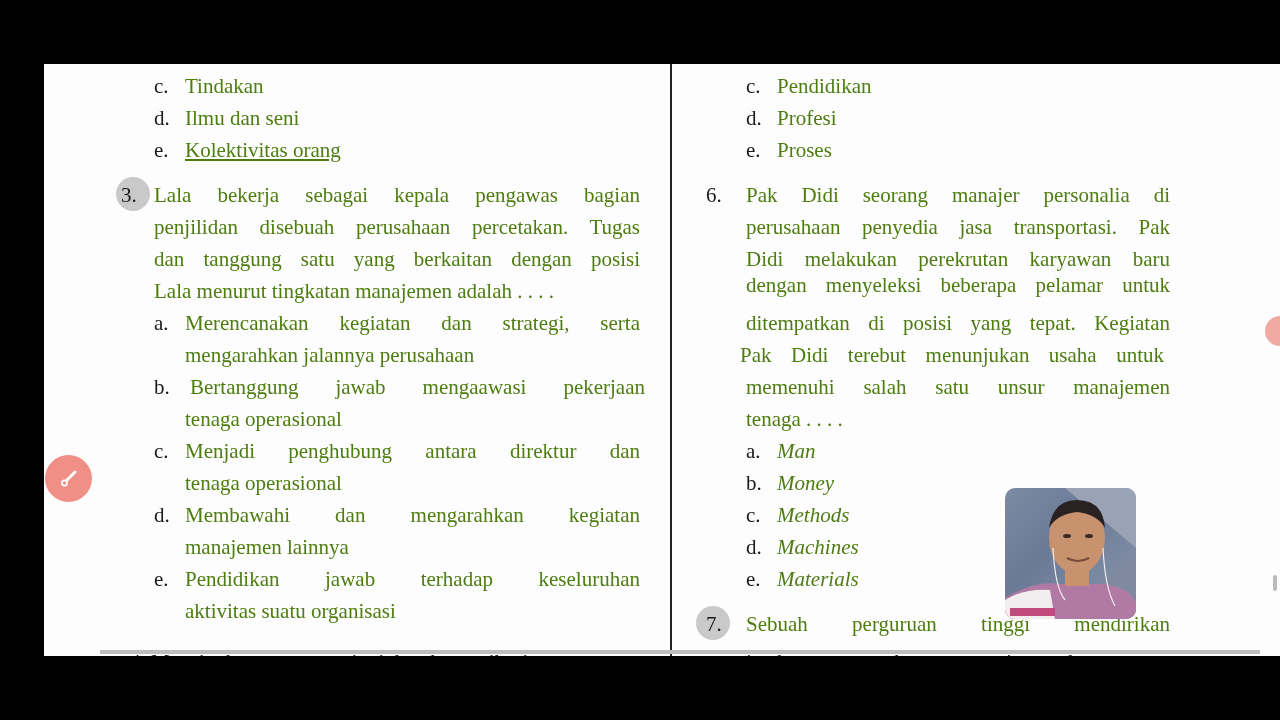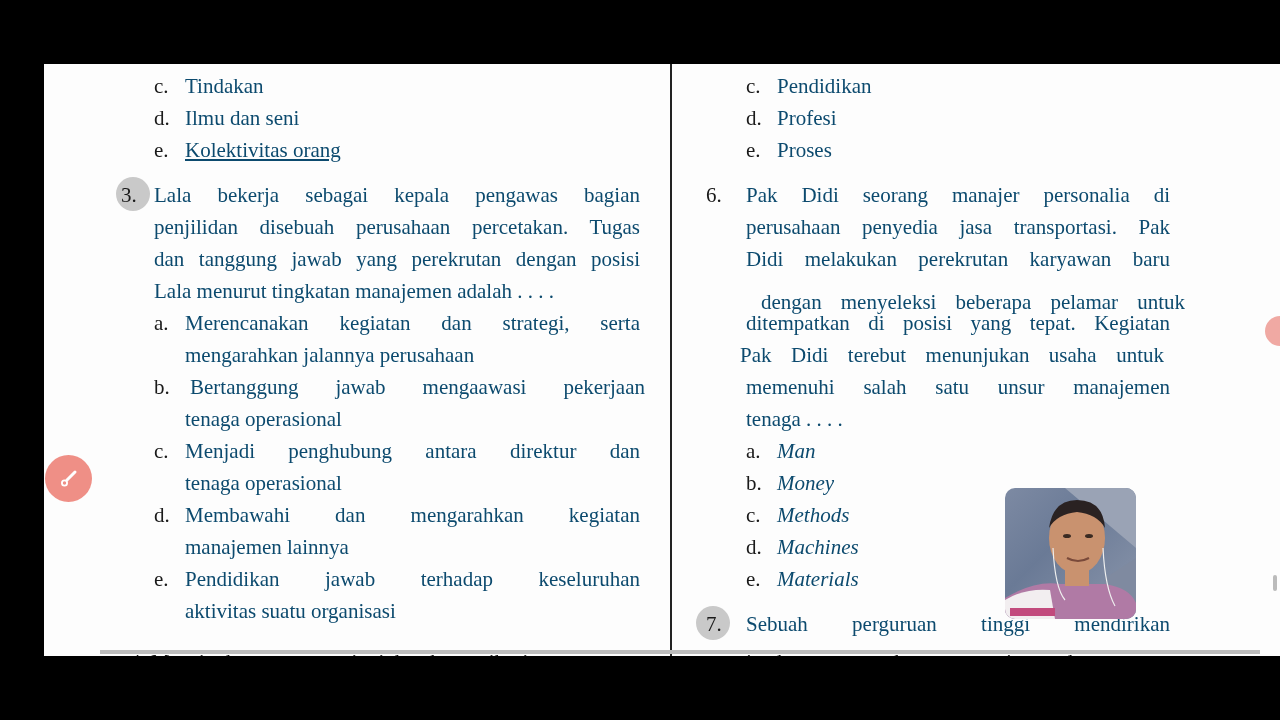--- a/index.html
+++ b/index.html
@@ -1,21 +1,21 @@
 <!DOCTYPE html>
 <html><head>
 <meta charset="utf-8">
 <style>
   html, body { margin:0; padding:0; }
   body { width:1280px; height:720px; background:#000; position:relative; overflow:hidden; font-family:"Liberation Serif", serif; }
   .viewer { position:absolute; left:44px; top:64px; width:1236px; height:592px; background:#fdfdfd; overflow:hidden; }
   .page-left { position:absolute; left:0; top:0; width:626px; height:592px; background:#fdfdfd; }
   .page-divider { position:absolute; left:626px; top:0; width:2px; height:592px; background:#222; }
   .page-right { position:absolute; left:628px; top:0; width:608px; height:592px; background:#fdfdfd; }
-  .line { position:absolute; font-size:21px; color:#0c4a6e; line-height:32px; white-space:nowrap; }
+  .line { position:absolute; font-size:21px; color:#4d7c0f; line-height:32px; white-space:nowrap; }
   .justify { text-align:justify; text-align-last:justify; white-space:normal; }
   .lbl { position:absolute; font-size:21px; color:#1a1a1a; line-height:32px; }
   .num-circle { position:absolute; width:34px; height:34px; border-radius:50%; background:#c9c9c9; }
   .num { position:absolute; font-size:21px; color:#1a1a1a; line-height:32px; }
   .it { font-style:italic; }
   .cut-line { position:absolute; font-size:21px; color:#1a1a1a; line-height:32px; white-space:nowrap; height:10px; overflow:hidden; }
   .bottom-bar { position:absolute; left:56px; top:586px; width:1160px; height:4px; background:#bdbdbd; }
   .pen-btn { position:absolute; left:45px; top:455px; width:47px; height:47px; border-radius:50%; background:#ef8f86; display:flex; align-items:center; justify-content:center; cursor:pointer; }
   .side-dot { position:absolute; left:1265px; top:316px; width:30px; height:30px; border-radius:50%; background:#f0a9a3; cursor:pointer; }
   .scroll-thumb { position:absolute; left:1273px; top:575px; width:4px; height:16px; background:#bbb; border-radius:2px; }
@@ -31,21 +31,21 @@
     <span class="line" style="left:141px;top:6px;">Tindakan</span>
     <span class="lbl" style="left:110px;top:38px;">d.</span>
     <span class="line" style="left:141px;top:38px;">Ilmu dan seni</span>
     <span class="lbl" style="left:110px;top:70px;">e.</span>
     <span class="line" style="left:141px;top:70px;text-decoration:underline;">Kolektivitas orang</span>
 
     <div class="num-circle" style="left:72px;top:113px;"></div>
     <span class="num" style="left:77px;top:115px;">3.</span>
     <div class="line justify" style="left:110px;top:115px;width:486px;">Lala bekerja sebagai kepala pengawas bagian</div>
     <div class="line justify" style="left:110px;top:147px;width:486px;">penjilidan disebuah perusahaan percetakan. Tugas</div>
-    <div class="line justify" style="left:110px;top:179px;width:486px;">dan tanggung jawab yang perekrutan dengan posisi</div>
+    <div class="line justify" style="left:110px;top:179px;width:486px;">dan tanggung satu yang berkaitan dengan posisi</div>
     <div class="line" style="left:110px;top:211px;">Lala menurut tingkatan manajemen adalah . . . .</div>
 
     <span class="lbl" style="left:110px;top:243px;">a.</span>
     <div class="line" style="left:141px;top:275px;">mengarahkan jalannya perusahaan</div>
     <div class="line justify" style="left:141px;top:243px;width:455px;">Merencanakan kegiatan dan strategi, serta</div>
 
     <span class="lbl" style="left:110px;top:307px;">b.</span>
     <div class="line justify" style="left:146px;top:307px;width:455px;">Bertanggung jawab mengaawasi pekerjaan</div>
     <div class="line" style="left:141px;top:339px;">tenaga operasional</div>
 
@@ -71,21 +71,21 @@
     <span class="line" style="left:105px;top:6px;">Pendidikan</span>
     <span class="lbl" style="left:74px;top:38px;">d.</span>
     <span class="line" style="left:105px;top:38px;">Profesi</span>
     <span class="lbl" style="left:74px;top:70px;">e.</span>
     <span class="line" style="left:105px;top:70px;">Proses</span>
 
     <span class="num" style="left:34px;top:115px;">6.</span>
     <div class="line justify" style="left:74px;top:147px;width:424px;">perusahaan penyedia jasa transportasi. Pak</div>
     <div class="line justify" style="left:74px;top:115px;width:424px;">Pak Didi seorang manajer personalia di</div>
     <div class="line justify" style="left:74px;top:179px;width:424px;">Didi melakukan perekrutan karyawan baru</div>
-    <div class="line justify" style="left:74px;top:222px;width:424px;margin-left:15px;">dengan menyeleksi beberapa pelamar untuk</div>
+    <div class="line justify" style="left:74px;top:205px;width:424px;">dengan menyeleksi beberapa pelamar untuk</div>
     <div class="line justify" style="left:74px;top:243px;width:424px;">ditempatkan di posisi yang tepat. Kegiatan</div>
     <div class="line justify" style="left:68px;top:275px;width:424px;">Pak Didi terebut menunjukan usaha untuk</div>
     <div class="line justify" style="left:74px;top:307px;width:424px;">memenuhi salah satu unsur manajemen</div>
     <div class="line" style="left:74px;top:339px;">tenaga . . . .</div>
 
     <span class="lbl" style="left:74px;top:371px;">a.</span>
     <span class="line it" style="left:105px;top:371px;">Man</span>
     <span class="lbl" style="left:74px;top:403px;">b.</span>
     <span class="line it" style="left:105px;top:403px;">Money</span>
     <span class="lbl" style="left:74px;top:435px;">c.</span>

